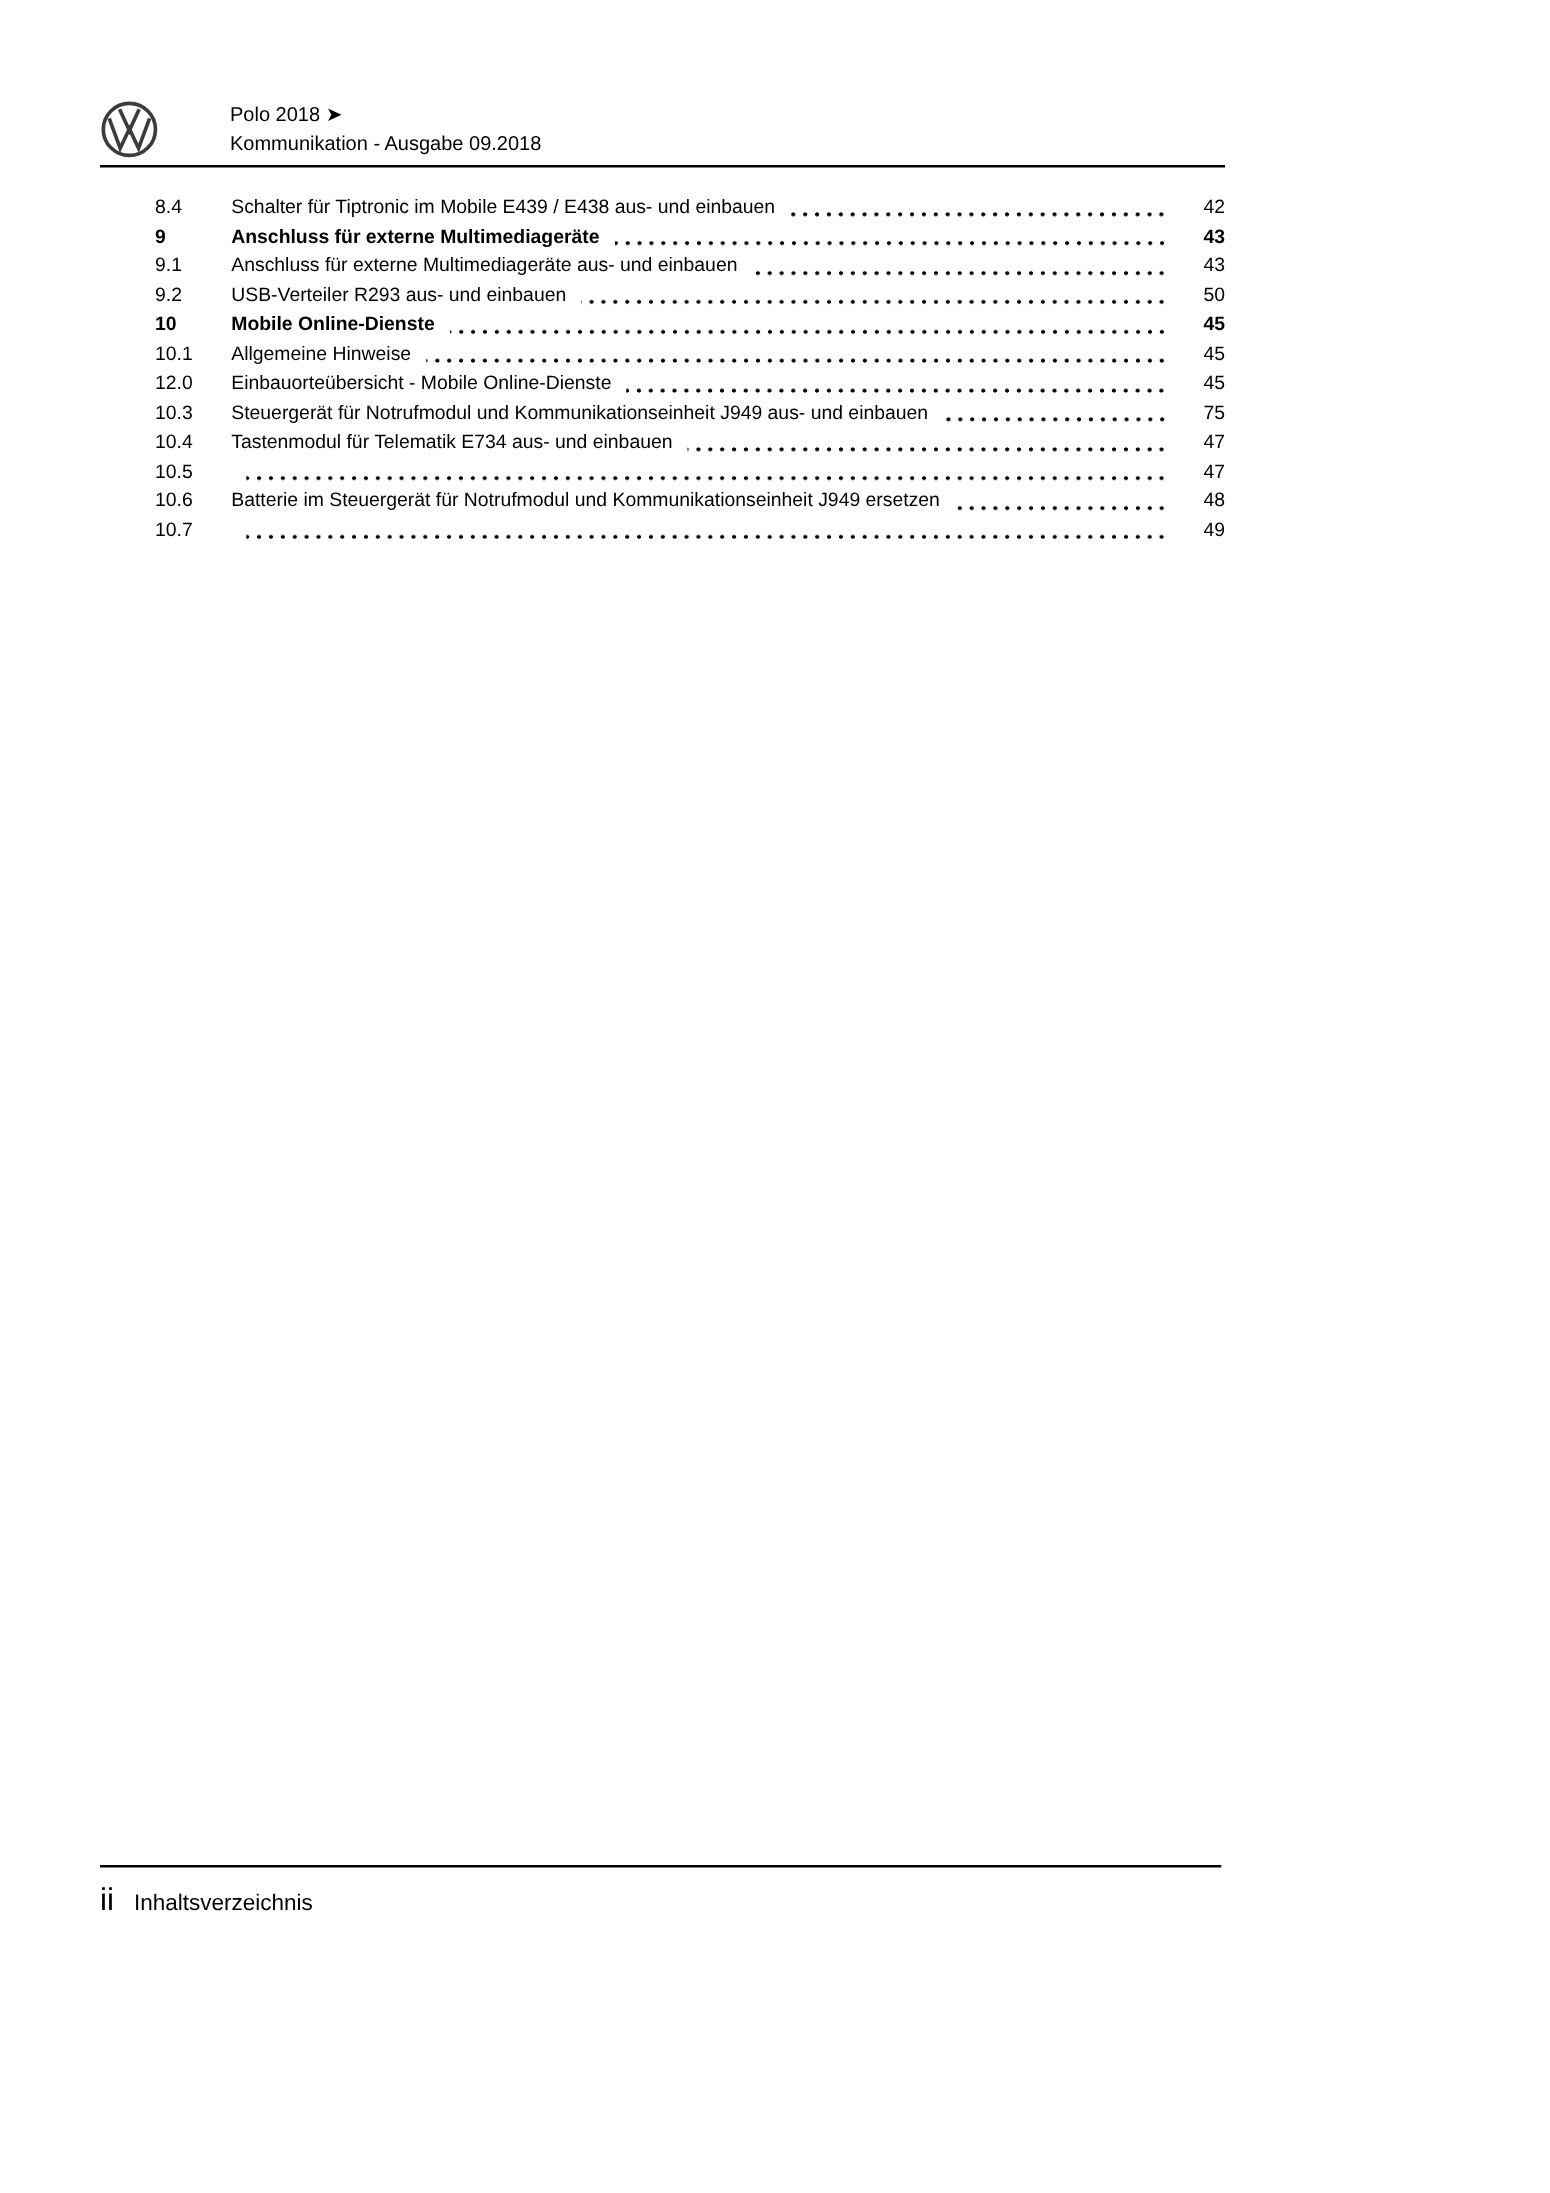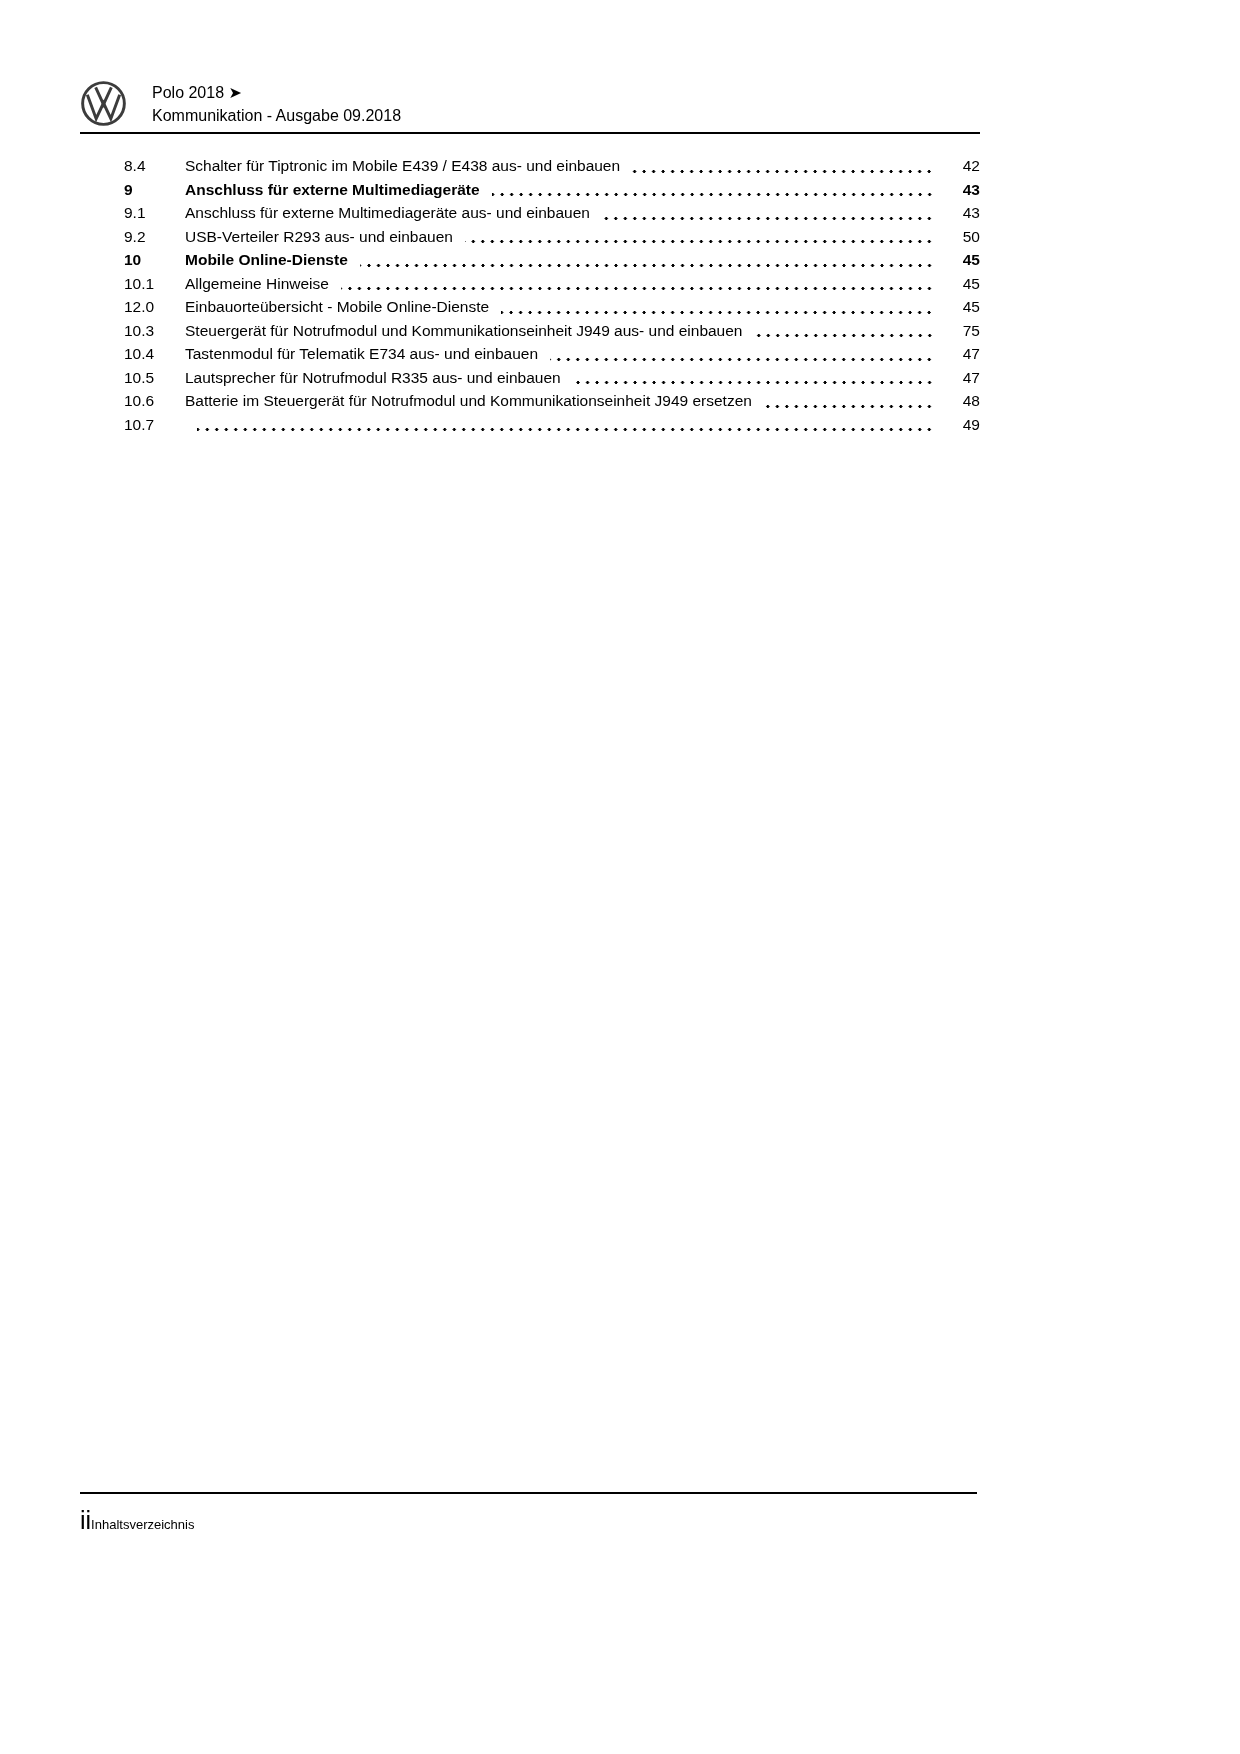--- a/index.html
+++ b/index.html
@@ -10,21 +10,21 @@
     background: #ffffff;
     color: #000000;
     font-family: "Liberation Sans", "DejaVu Sans", sans-serif;
     position: relative;
     overflow: hidden;
   }
   .page { position: absolute; inset: 0; }
 
   
   .header { position: absolute; left: 80px; top: 78px; width: 900px; }
-  .header-inner { display: flex; align-items: flex-start; }
+  .header-inner { display: flex; align-items: flex-start; gap: 32px; }
   .vw-logo { width: 47px; height: 47px; margin-right: 25px; margin-top: 2px; flex: 0 0 auto; }
   .vw-logo svg { display: block; width: 47px; height: 47px; }
   .header-text { font-size: 16px; line-height: 23px; padding-top: 3px; }
   .header-rule { border-top: 2px solid #000; margin-top: 5px; }
 
   
   .toc { position: absolute; left: 124px; top: 154px; width: 856px; }
   .toc-row { display: flex; align-items: center; font-size: 15.5px; line-height: 23.5px; }
   .toc-row.bold { font-weight: bold; }
   .toc-num { flex: 0 0 61px; }
@@ -40,21 +40,21 @@
     background-repeat: repeat-x;
     background-position: right center;
   }
   .toc-page { flex: 0 0 36px; text-align: right; }
 
   
   .footer { position: absolute; left: 80px; top: 1492px; width: 897px; }
   .footer-rule { border-top: 2px solid #000; }
   .footer-row { display: flex; align-items: baseline; margin-top: 12px; }
   .footer-page { font-size: 25px; }
-  .footer-label { font-size: 13px; }
+  .footer-label { font-size: 18px; margin-left: 16px; }
 </style>
 </head>
 <body>
 
 <div class="page">
 
   <div class="header">
     <div class="header-inner">
       <span class="vw-logo">
         <svg viewBox="0 0 48 48" aria-hidden="true">
@@ -130,21 +130,20 @@
 
   <div class="toc-row">
     <span class="toc-num">10.4</span>
     <span class="toc-title">Tastenmodul für Telematik E734 aus- und einbauen</span>
     <span class="toc-leader"></span>
     <span class="toc-page">47</span>
   </div>
 
   <div class="toc-row">
     <span class="toc-num">10.5</span>
-    <span class="toc-title">Lautsprecher für Notrufmodul R335 aus- und einbauen</span>
     <span class="toc-leader"></span>
     <span class="toc-page">47</span>
   </div>
 
   <div class="toc-row">
     <span class="toc-num">10.6</span>
     <span class="toc-title">Batterie im Steuergerät für Notrufmodul und Kommunikationseinheit J949 ersetzen</span>
     <span class="toc-leader"></span>
     <span class="toc-page">48</span>
   </div>

